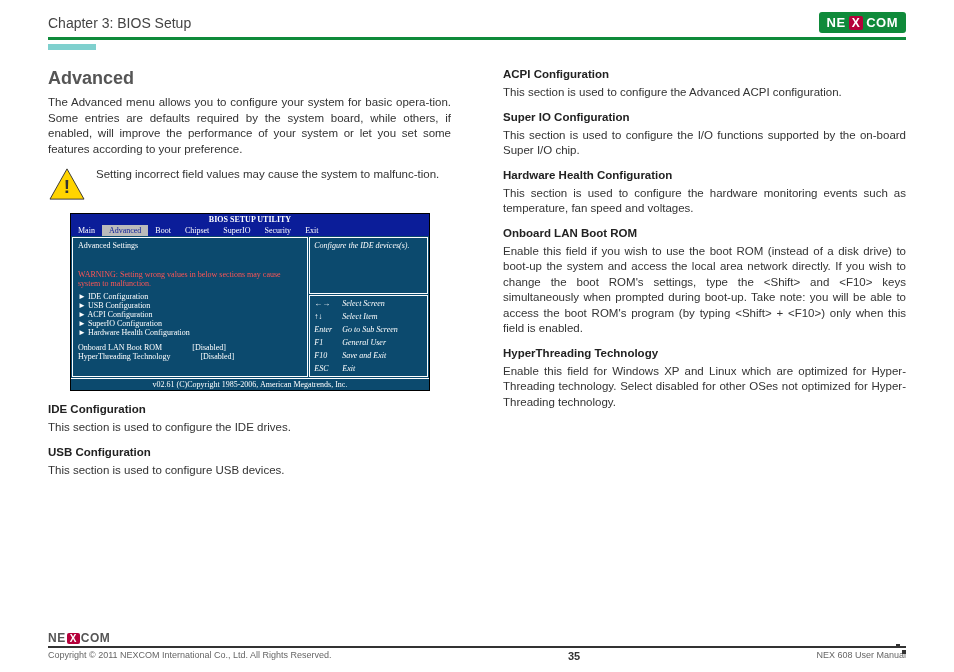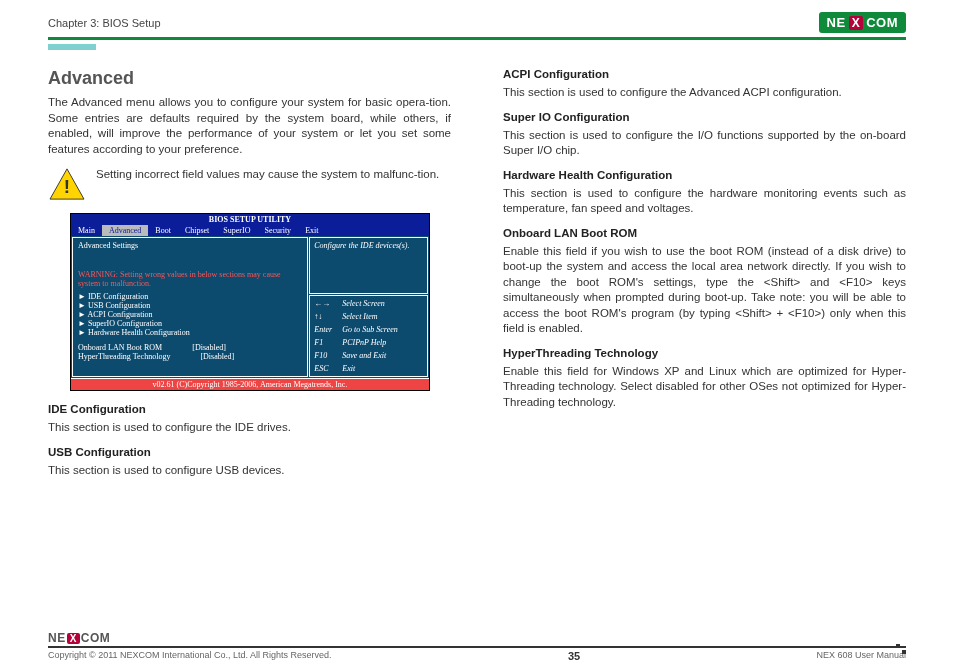--- a/index.html
+++ b/index.html
@@ -12,21 +12,21 @@
     height: 672px;
     position: relative;
     padding: 0;
   }
   .page-header {
     display: flex;
     justify-content: space-between;
     align-items: center;
     padding: 12px 48px 4px 48px;
   }
-  .chapter { font-size: 11px; color: #444; }
+  .chapter { font-size: 14px; color: #444; }
   .logo-top {
     display: inline-flex;
     align-items: center;
     gap: 2px;
     background: #0f8a3a;
     border-radius: 3px;
     padding: 3px 8px;
     color: #fff;
     font-weight: bold;
     font-size: 13px;
@@ -117,21 +117,21 @@
     flex:1;
     font-style:italic;
   }
   .bios-right .keys { margin-top: 1px; display:flex; gap:4px; flex-direction:column; justify-content:flex-end;}
   .bios-left .heading { color:#fff; }
   .bios-left .warn { color:#f55; margin: 20px 0 4px 0;}
   .bios-left .menu { color:#fff; }
   .bios-left .sel { color:#fff; background:none; }
   .bios-left .row-pair { display:flex; justify-content:flex-start; gap: 30px;}
   .bios-foot {
-    background: #ef4444; color:#fff; text-align:center; font-size:8px; padding:1px 0; border-top:1px solid #fff;
+    background: #0c4a6e; color:#fff; text-align:center; font-size:8px; padding:1px 0; border-top:1px solid #fff;
   }
   .key-row { display:flex; gap:4px; }
   .key-row span:first-child { min-width: 24px; }
   .page-footer {
     position: absolute;
     bottom: 0; left: 0; right:0;
     padding: 0 48px 10px 48px;
   }
   .foot-rule { height: 2px; background: #333; margin-bottom: 2px; position:relative;}
   .foot-rule::after {
@@ -220,21 +220,21 @@
             <div class="key-row">
                 <span>↑↓</span>
                 <span>Select Item</span>
               </div>
             <div class="key-row">
                 <span>Enter</span>
                 <span>Go to Sub Screen</span>
               </div>
             <div class="key-row">
                 <span>F1</span>
-                <span>PCIPnP Help</span>
+                <span>General User</span>
               </div>
             <div class="key-row">
                 <span>F10</span>
                 <span>Save and Exit</span>
               </div>
             <div class="key-row">
                 <span>ESC</span>
                 <span>Exit</span>
               </div>
           </div>

